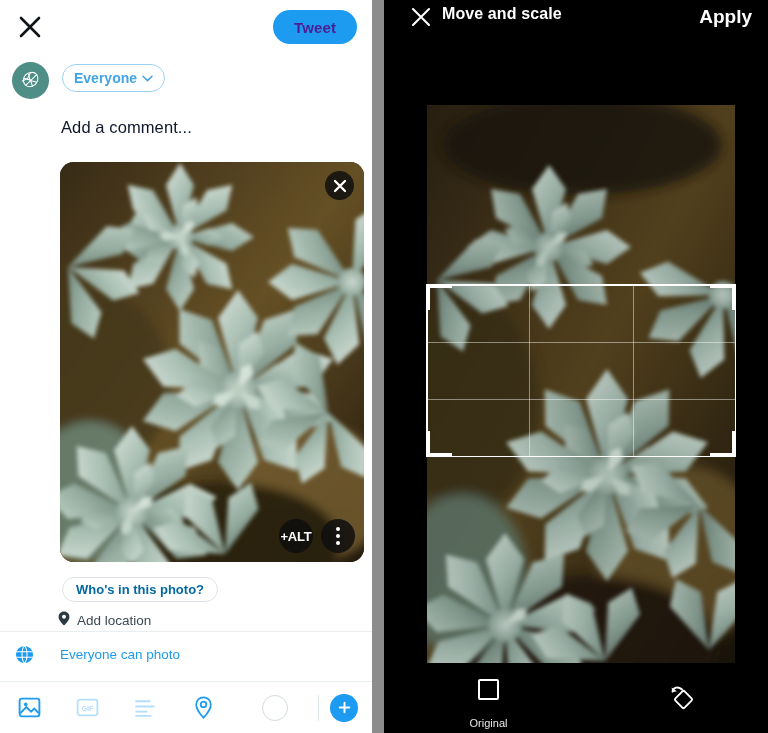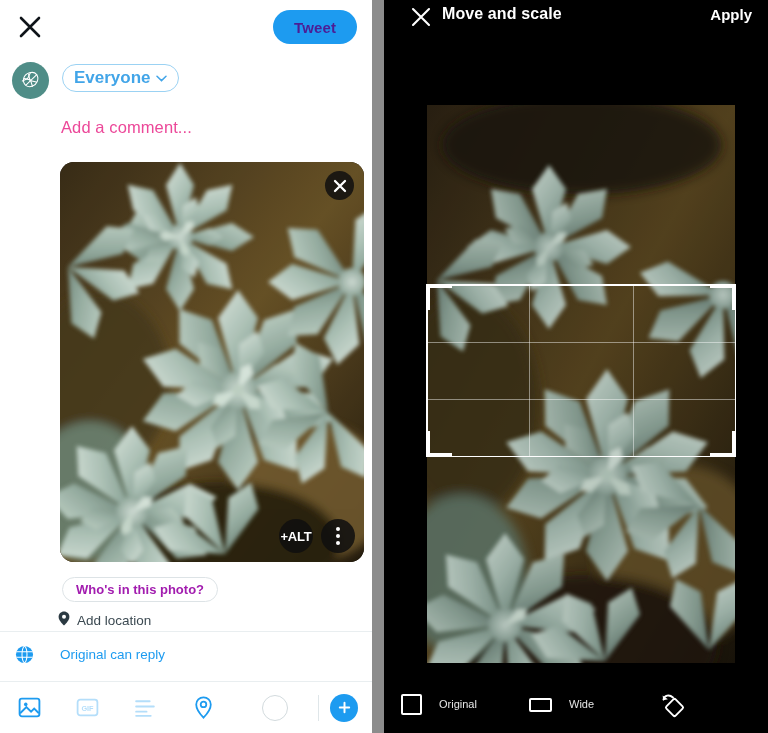--- a/index.html
+++ b/index.html
@@ -39,28 +39,28 @@
   .avatar {
     position: absolute; left: 12px; top: 6px;
     width: 37px; height: 37px; border-radius: 50%;
     background: #4f8d87; display:flex; align-items:center; justify-content:center;
   }
   .audience-pill {
     position: absolute; left: 62px; top: 8px;
     height: 28px; padding: 0 11px;
     border: 1px solid #9bd2f3; border-radius: 16px;
     display: flex; align-items: center; gap: 5px;
-    color: #42a5e8; font-size: 17px; font-weight: 600;
+    color: #42a5e8; font-size: 14px; font-weight: 600;
     background: #fff; cursor: pointer;
   }
   .audience-pill .chev { display:flex; align-items:center; }
 
   .comment-placeholder {
     position: absolute; left: 61px; top: 118px;
-    font-size: 16.5px; color: #ec4899;
+    font-size: 16.5px; color: #0f172a;
     letter-spacing: .1px;
   }
 
   
   .photo-wrap {
     position: absolute; left: 60px; top: 162px;
     width: 304px; height: 400px;
     border-radius: 14px; overflow: hidden;
     background: #1b150d;
   }
@@ -86,21 +86,21 @@
     display: flex; flex-direction: column; align-items: center; justify-content: center;
     gap: 3px; cursor: pointer; z-index: 5;
   }
   .photo-more i { width: 4px; height: 4px; border-radius: 50%; background: #fff; display:block; }
 
   .whos-pill {
     position: absolute; left: 62px; top: 577px;
     height: 25px; padding: 0 13px;
     border: 1px solid #dde3e6; border-radius: 14px;
     display: flex; align-items: center;
-    color: #a21caf; font-size: 13px; font-weight: bold;
+    color: #0369a1; font-size: 13px; font-weight: bold;
     background: #fff; cursor: pointer;
   }
   .add-location {
     position: absolute; left: 58px; top: 611px;
     display: flex; align-items: center; gap: 7px;
     font-size: 13.5px; color: #3c4a52; cursor: pointer;
   }
   .divider {
     position: absolute; left: 0; width: 372px; height: 1px; background: #e9eef0;
   }
@@ -132,21 +132,21 @@
     background: #000;
   }
   .crop-header { position: relative; height: 40px; margin-left: 12px; }
   .crop-close { position: absolute; left: 14px; top: 6px; width: 22px; height: 22px; cursor: pointer; }
   .crop-title {
     position: absolute; left: 46px; top: 5px;
     color: #fff; font-size: 16px; font-weight: bold; letter-spacing: .1px;
   }
   .apply-btn {
     position: absolute; right: 16px; top: 6px;
-    color: #fff; font-size: 15px; font-weight: bold;
+    color: #fff; font-size: 19px; font-weight: bold;
     background: none; border: none; cursor: pointer;
     font-family: "Liberation Sans", sans-serif;
   }
 
   .crop-stage {
     position: absolute; left: 43px; top: 105px;
     width: 308px; height: 558px; overflow: hidden;
   }
   .crop-frame {
     position: absolute; left: 42px; top: 284px;
@@ -160,21 +160,21 @@
   .c-tr { right: 0; top: 0; border-left: none; border-bottom: none; }
   .c-bl { left: 0; bottom: 0; border-right: none; border-top: none; }
   .c-br { right: 0; bottom: 0; border-left: none; border-top: none; }
   .edge { position: absolute; background: #fff; }
 
   .crop-tools {
     position: absolute; left: 0; bottom: 0; width: 384px; height: 58px;
     display: flex; align-items: center;
   }
   .ctool {
-    flex: 1; display: flex; flex-direction: row; align-items: center; gap: 17px;
+    flex: 1; display: flex; flex-direction: column; align-items: center; gap: 17px;
     cursor: pointer;
     margin-left: 17px;
   }
   .ctool-label { color: #e6e6e6; font-size: 11px; }
   .sh-original { width: 21px; height: 21px; border: 2px solid #fff; border-radius: 2px; }
   .sh-wide { width: 23px; height: 14px; border: 2px solid #fff; border-radius: 2px; margin-top: 4px; margin-bottom: 3px;}
   .sh-square { width: 22px; height: 22px; border: 2px solid #fff; border-radius: 2px; }
 </style>
 </head>
 <body>
@@ -385,21 +385,21 @@
 
     <div class="divider" style="top:631px"></div>
 
     <div class="reply-row">
       <span class="globe">
         <svg width="19" height="19" viewBox="0 0 20 20">
           <circle cx="10" cy="10" r="9" fill="#1d9bf0"></circle>
           <path d="M10 1 C6.5 4 6.5 16 10 19 M10 1 C13.5 4 13.5 16 10 19 M1.4 7 H18.6 M1.4 13 H18.6" stroke="#fff" stroke-width="1.1" fill="none"></path>
         </svg>
       </span>
-      <span class="txt">Original can reply</span>
+      <span class="txt">Everyone can photo</span>
     </div>
 
     <div class="divider" style="top:681px"></div>
 
     <div class="toolbar">
       <div class="tool">
         <svg width="25" height="25" viewBox="0 0 24 24" fill="none" stroke="#1d9bf0" stroke-width="1.8">
           <rect x="2.5" y="3.5" width="19" height="17" rx="2.2"></rect>
           <circle cx="8.4" cy="9" r="1.7" fill="#1d9bf0" stroke="none"></circle>
           <path d="M3 17.5 L9 11.5 L13.5 16 L16.5 13 L21 17.5"></path>
@@ -596,24 +596,20 @@
       <div class="edge" style="top:26px;bottom:26px;left:0;width:1.5px"></div>
       <div class="edge" style="top:26px;bottom:26px;right:0;width:1.5px"></div>
     </div>
 
     <div class="crop-tools">
       <div class="ctool">
         <div class="sh-original"></div>
         <div class="ctool-label">Original</div>
       </div>
       <div class="ctool">
-        <div class="sh-wide"></div>
-        <div class="ctool-label">Wide</div>
-      </div>
-      <div class="ctool">
         <svg width="30" height="30" viewBox="0 0 30 30">
           <rect x="11" y="12" width="13" height="13" rx="1.6" transform="rotate(45 17.5 18.5)" fill="none" stroke="#fff" stroke-width="1.9"></rect>
           <path d="M16 8.5 C12 5 7.5 6.5 6.5 10.5" fill="none" stroke="#fff" stroke-width="1.9" stroke-linecap="round"></path>
           <path d="M5.6 6.4 L6.2 11.3 L10.9 10.2 Z" fill="#fff"></path>
         </svg>
         <div class="ctool-label"></div>
       </div>
     </div>
   </div>
 </div>

